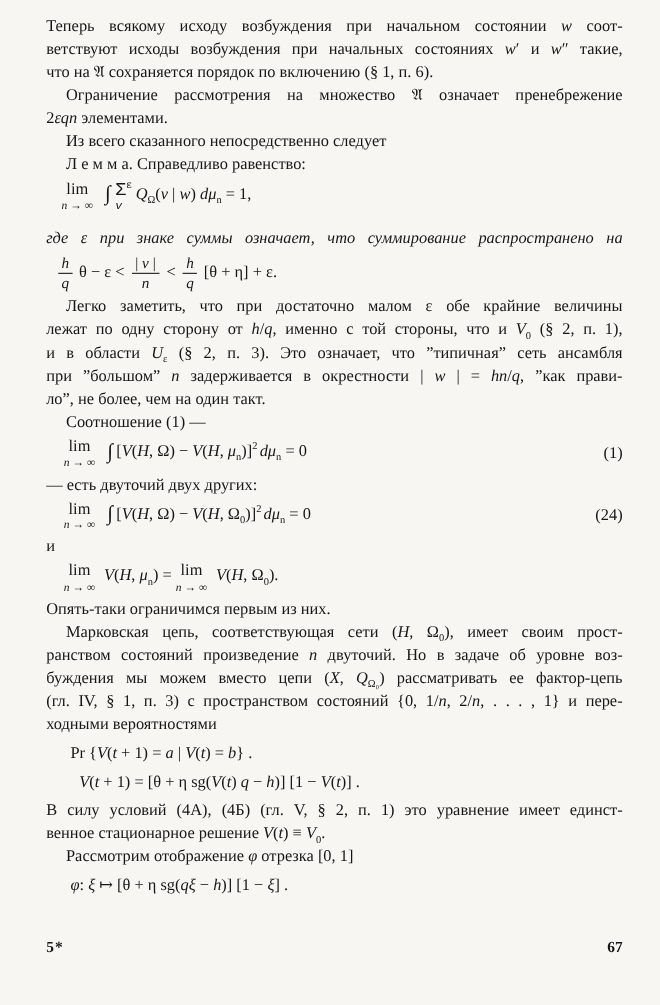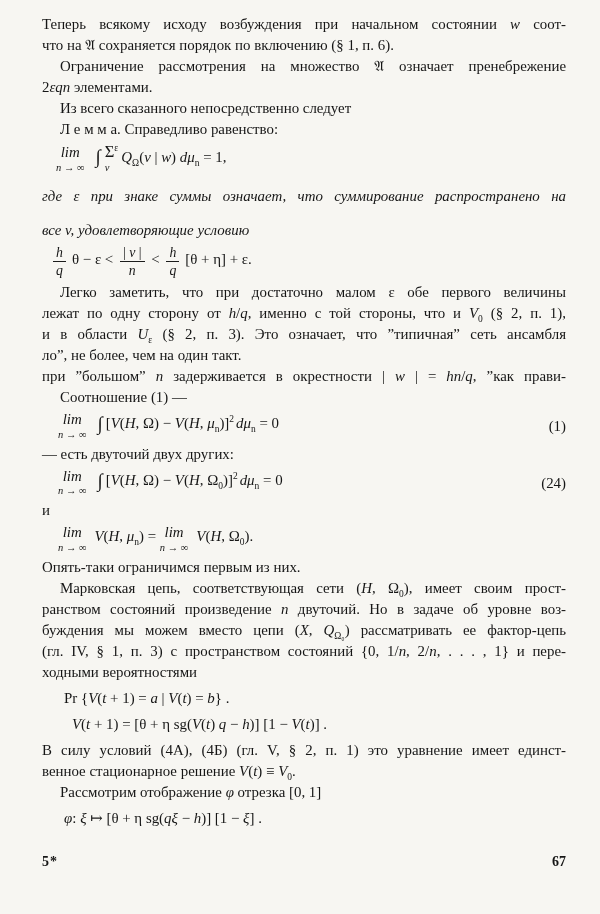--- a/index.html
+++ b/index.html
@@ -21,24 +21,24 @@
   b { font-weight:bold; }
   sub { font-size:9.5px; line-height:0; }
   sup { font-size:9.5px; line-height:0; }
   .math { position:relative; margin:4px 0; white-space:nowrap; }
   .mbody { display:inline-block; }
   .mline { margin:5px 0; white-space:nowrap; }
   .eqno { position:absolute; right:0; top:50%; transform:translateY(-50%); }
   .it { font-style:italic; }
   .rm { font-style:normal; }
   .stk { display:inline-block; text-align:center; vertical-align:-0.62em; line-height:1; }
-  .stk .top { display:block; font-size:14.9px; line-height:1.05;font-style:italic; }
+  .stk .top { display:block; font-size:14.9px; line-height:1.05; }
   .stk .bot { display:block; font-size:10.5px; line-height:1.05; margin-top:1px; }
   .intg { font-size:19px; vertical-align:-0.1em; padding:0 1px; }
-  .bigop { display:inline-block; text-align:left; vertical-align:-0.6em; line-height:1; margin:0 2px; }
+  .bigop { display:inline-block; text-align:left; vertical-align:-0.6em; line-height:1; margin:0 2px;font-family:Liberation Mono, monospace; }
   .bigop .row { display:block; font-size:16.5px; line-height:1; }
   .bigop .row sup { font-size:9.5px; }
   .bigop .und { display:block; font-size:10.5px; line-height:1.05; margin-top:1px; font-style:italic; }
   .frac { display:inline-block; text-align:center; vertical-align:-0.78em; line-height:1.1; margin:0 3px; font-size:13.8px; }
   .frac .num { display:block; padding:0 3px 1px; }
   .frac .den { display:block; border-top:1px solid #1c1c1c; padding:1px 3px 0; }
   .footer {
     margin-top:auto; margin-bottom:42px;
     display:flex; justify-content:space-between; align-items:baseline;
     font-size:14px;
@@ -46,44 +46,44 @@
   .sig { font-weight:bold; letter-spacing:1px; }
   .pageno { font-weight:bold; }
 </style>
 </head>
 <body>
 
 <div class="page">
   <div id="content">
       <div>
         <div class="ln j">Теперь всякому исходу возбуждения при начальном состоянии <i>w</i> соот-</div>
+        <div class="ln j">ветствуют исходы возбуждения при начальных состояниях <i>w</i>′ и <i>w</i>″ такие,</div>
         <div class="ln">что на 𝔄 сохраняется порядок по включению (§ 1, п. 6).</div>
       </div>
       <div>
         <div class="ln j ind">Ограничение рассмотрения на множество 𝔄 означает пренебрежение</div>
         <div class="ln">2<i>εqn</i> элементами.</div>
       </div>
       <div>
         <div class="ln ind">Из всего сказанного непосредственно следует</div>
       </div>
       <div>
         <div class="ln ind">Л е м м а.  Справедливо  равенство:</div>
       </div>
       <div class="math"><span class="mbody" style="margin-left: 14px;"><span class="stk"><span class="top">lim</span><span class="bot"><i>n</i> → ∞</span></span><span style="display: inline-block; width: 10px;"></span><span class="intg">∫</span><span style="display: inline-block; width: 1px;"></span><span class="bigop"><span class="row">Σ<sup>ε</sup></span><span class="und"><i>v</i></span></span><span style="display: inline-block; width: 1px;"></span><span class="it">Q</span><sub>Ω</sub><span class="rm">(</span><span class="it">v</span><span class="rm"> | </span><span class="it">w</span><span class="rm">) </span><span class="it">dμ</span><sub>n</sub><span class="rm"> = 1,</span></span></div>
       <div>
         <div class="ln j it">где ε при знаке суммы означает, что суммирование распространено на</div>
-        <div class="ln it">все v, удовлетворяющие условию</div>
       </div>
       <div class="math"><span class="mbody" style="margin-left: 8px;"><span class="frac"><span class="num"><i>h</i></span><span class="den"><i>q</i></span></span><span style="display: inline-block; width: 3px;"></span><span class="rm">θ − ε &lt; </span><span class="frac"><span class="num">| <i>v</i> |</span><span class="den"><i>n</i></span></span><span class="rm"> &lt; </span><span class="frac"><span class="num"><i>h</i></span><span class="den"><i>q</i></span></span><span style="display: inline-block; width: 3px;"></span><span class="rm">[θ + η] + ε.</span></span></div>
       <div>
-        <div class="ln j ind">Легко заметить, что при достаточно малом ε обе первого величины</div>
+        <div class="ln j ind">Легко заметить, что при достаточно малом ε обе крайние величины</div>
         <div class="ln j">лежат по одну сторону от <i>h</i>/<i>q</i>, именно с той стороны, что и <i>V</i><sub>0</sub>  (§ 2, п. 1),</div>
         <div class="ln j">и в области <i>U</i><sub>ε</sub>  (§ 2, п. 3). Это означает, что ”типичная” сеть ансамбля</div>
+        <div class="ln j">при ”большом” <i>n</i> задерживается в окрестности | <i>w</i> | = <i>hn</i>/<i>q</i>, ”как прави-</div>
         <div class="ln">ло”, не более, чем на один такт.</div>
-        <div class="ln j">при ”большом” <i>n</i> задерживается в окрестности | <i>w</i> | = <i>hn</i>/<i>q</i>, ”как прави-</div>
       </div>
       <div>
         <div class="ln ind">Соотношение (1) —</div>
       </div>
       <div class="math"><span class="mbody" style="margin-left: 16px;"><span class="stk"><span class="top">lim</span><span class="bot"><i>n</i> → ∞</span></span><span style="display: inline-block; width: 10px;"></span><span class="intg">∫</span><span style="display: inline-block; width: 2px;"></span><span class="rm">[</span><span class="it">V</span><span class="rm">(</span><span class="it">H</span><span class="rm">, Ω) − </span><span class="it">V</span><span class="rm">(</span><span class="it">H</span><span class="rm">, </span><span class="it">μ</span><sub>n</sub><span class="rm">)]</span><sup>2</sup><span style="display: inline-block; width: 2px;"></span><span class="it">dμ</span><sub>n</sub><span class="rm"> = 0</span></span><span class="eqno">(1)</span></div>
       <div>
         <div class="ln">— есть двуточий двух других:</div>
       </div>
       <div class="math"><span class="mbody" style="margin-left: 16px;"><span class="stk"><span class="top">lim</span><span class="bot"><i>n</i> → ∞</span></span><span style="display: inline-block; width: 10px;"></span><span class="intg">∫</span><span style="display: inline-block; width: 2px;"></span><span class="rm">[</span><span class="it">V</span><span class="rm">(</span><span class="it">H</span><span class="rm">, Ω) − </span><span class="it">V</span><span class="rm">(</span><span class="it">H</span><span class="rm">, Ω</span><sub>0</sub><span class="rm">)]</span><sup>2</sup><span style="display: inline-block; width: 2px;"></span><span class="it">dμ</span><sub>n</sub><span class="rm"> = 0</span></span><span class="eqno">(24)</span></div>
       <div>

